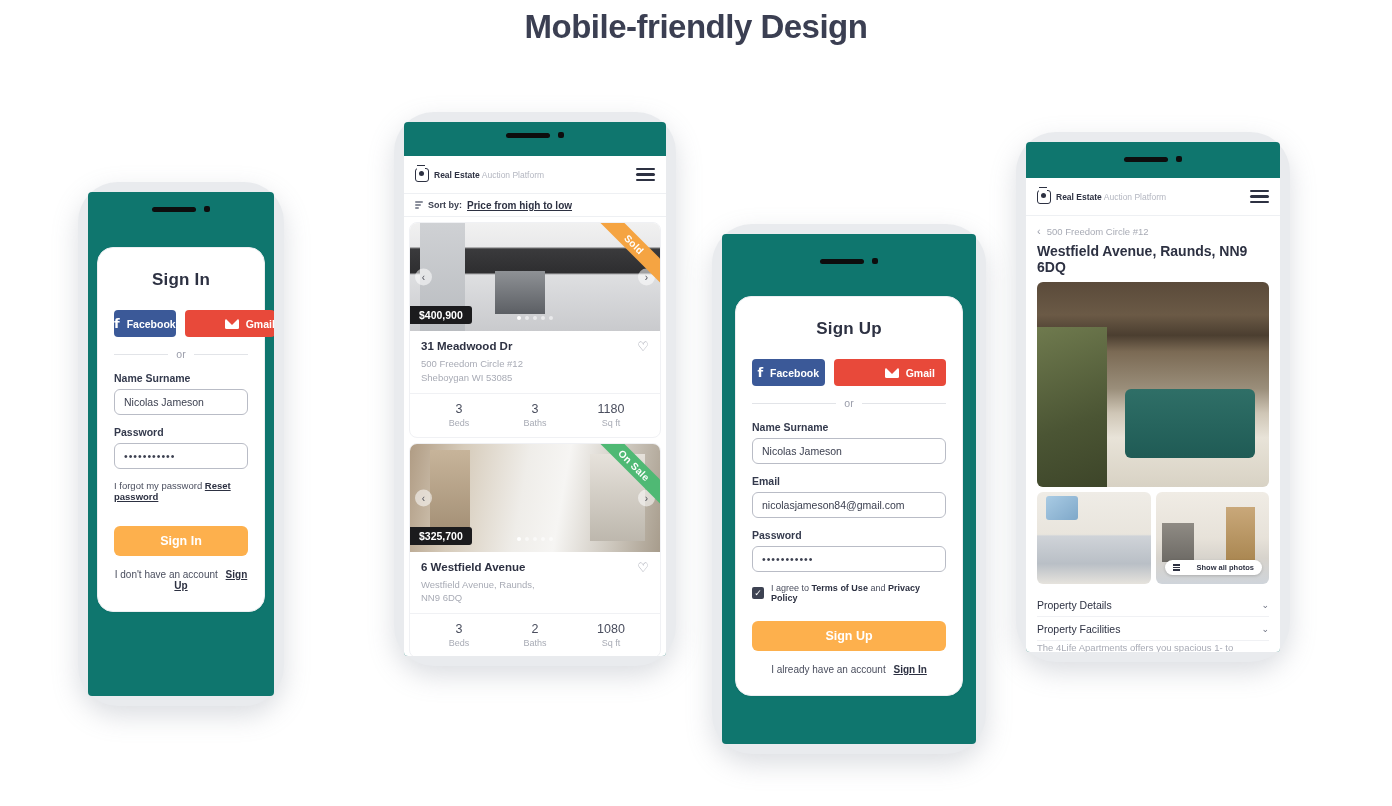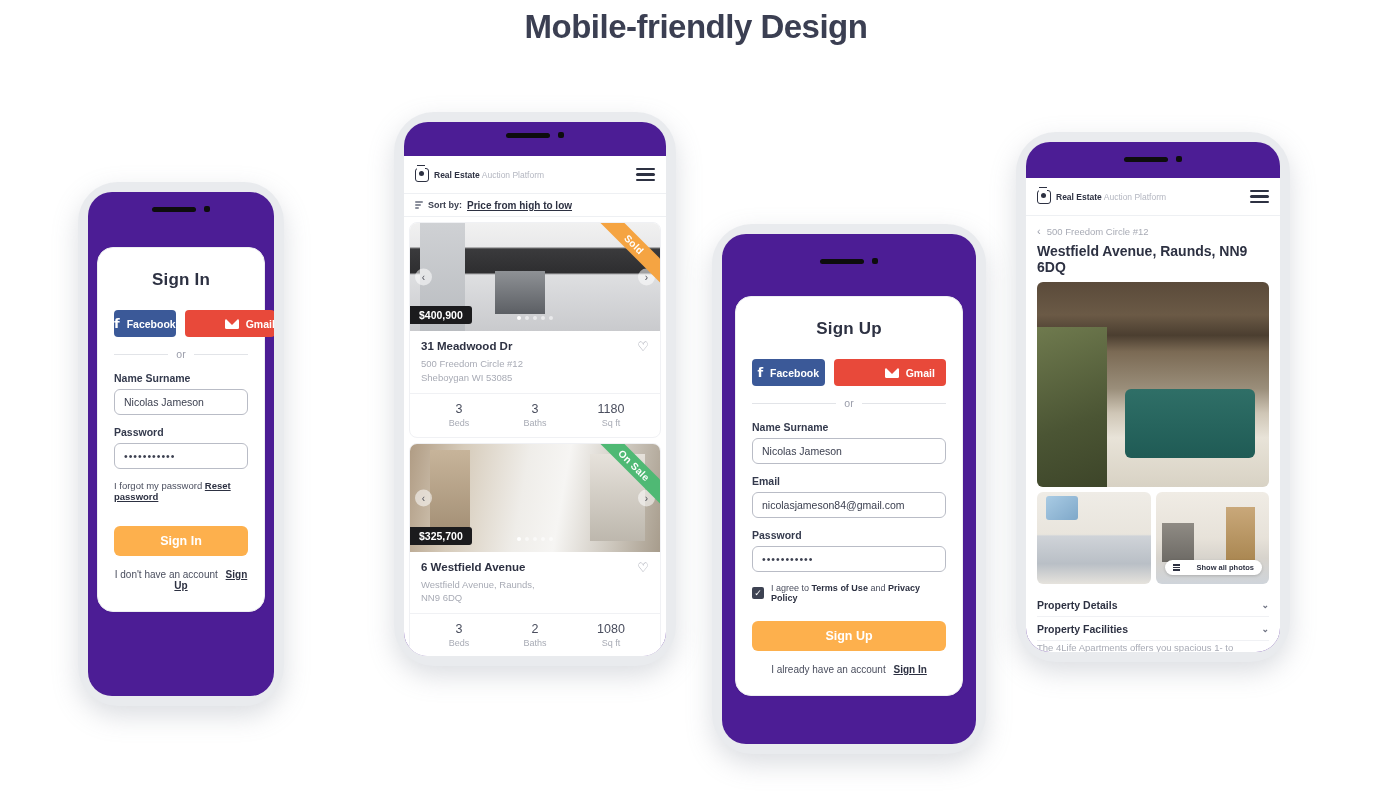--- a/index.html
+++ b/index.html
@@ -22,22 +22,22 @@
   .phone {
     position: absolute;
     background: #e9ebee;
     border-radius: 40px;
     box-shadow: 0 10px 26px rgba(140,145,160,.30);
     padding: 10px;
   }
   .screen {
     position: relative;
     width: 100%; height: 100%;
-    background: #4c1d95;
-    border-radius: 24px;
+    background: #0f766e;
+    border-radius: 4px;
     overflow: hidden;
   }
   .notch {
     position: absolute; top: 14px; left: 0; width: 100%;
     display: flex; justify-content: center; align-items: center; gap: 8px;
     z-index: 6;
   }
   .notch .bar { width: 44px; height: 5px; border-radius: 3px; background: #0d0d0d; }
   .notch .dot { width: 6px; height: 6px; border-radius: 2px; background: #0d0d0d; }
 
@@ -287,21 +287,21 @@
     background: #fff; border-radius: 11px;
     padding: 3px 8px; display: flex; align-items: center; gap: 17px;
     font-size: 7.5px; font-weight: bold; color: #2d3142; cursor: pointer;
     box-shadow: 0 1px 3px rgba(0,0,0,.18); z-index: 3;
   }
   .grid-ico { display: flex; flex-direction: column; gap: 1.3px; }
   .grid-ico i { display:block; width: 7px; height: 1.3px; background: #2d3142; }
   .acc { border-top: 1px solid #f0f1f4; }
   .acc-row {
     display: flex; align-items: center; 
-    padding: 6px 0 5px; font-size: 10.5px; font-weight: bold; color: #2d3142;
+    padding: 6px 0 5px; font-size: 10.5px; font-weight: normal; color: #2d3142;
     cursor: pointer;
     justify-content: space-between;
   }
   .chev { font-size: 9px; color: #6c7080; }
   .acc-text { font-size: 9.5px; color: #a8abb5; line-height: 1.5; }
 </style>
 </head>
 <body>
 
 <div class="stage">

